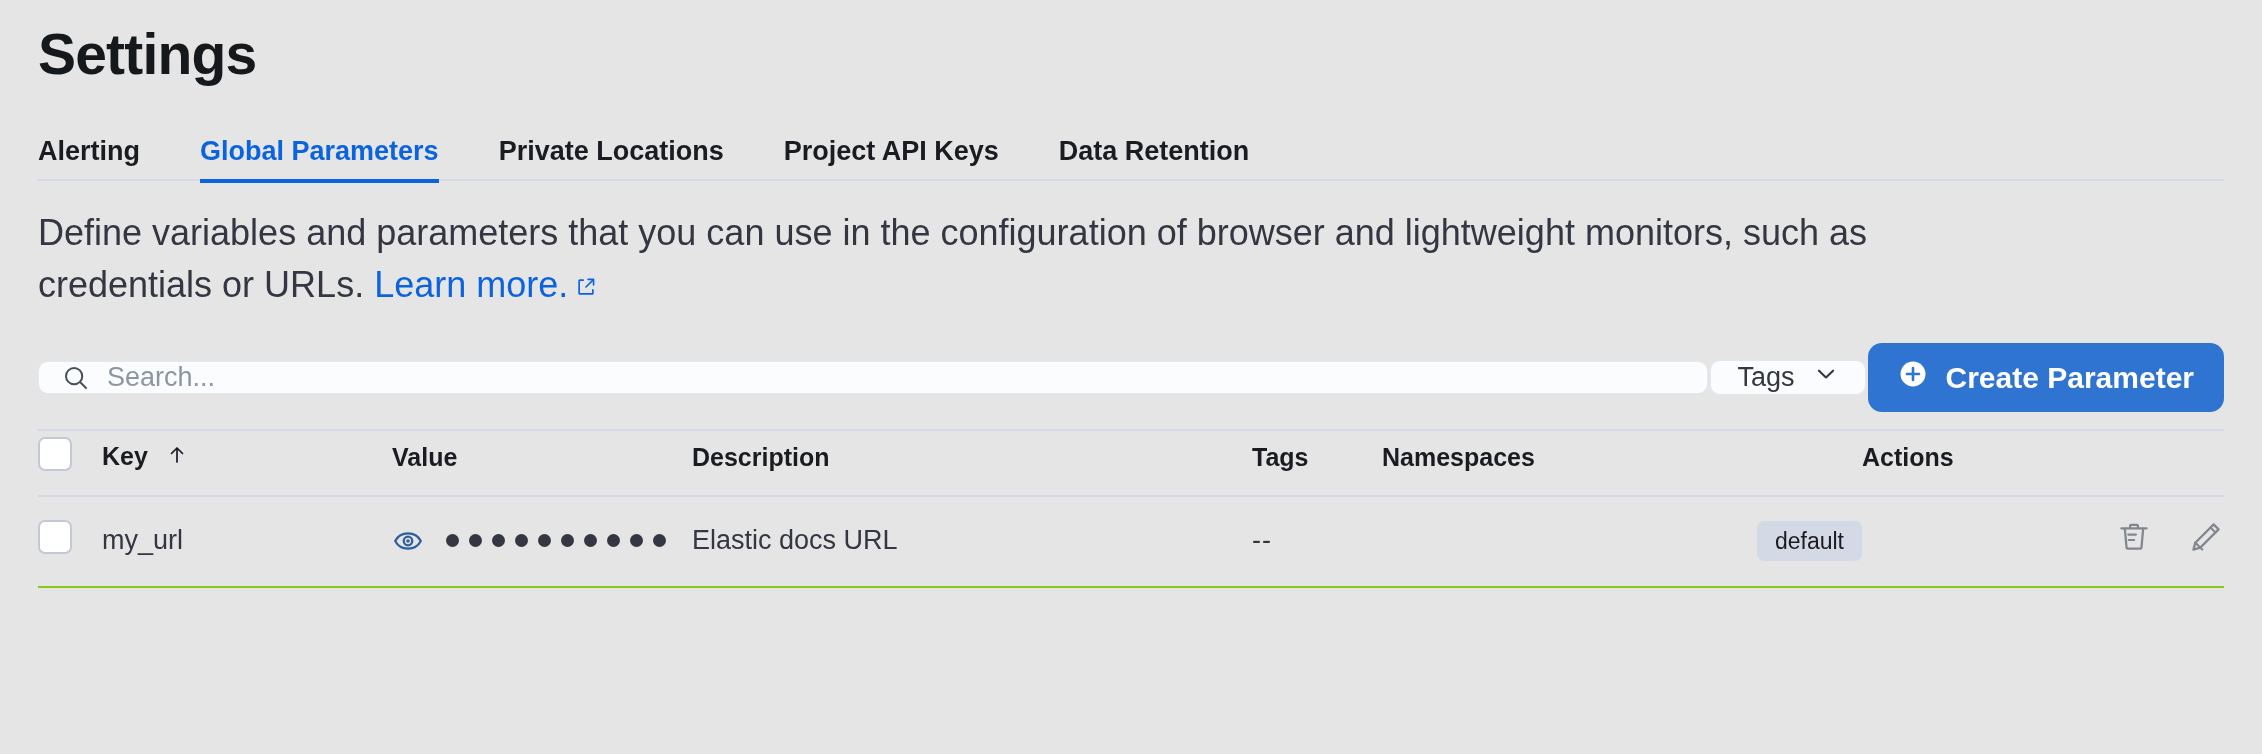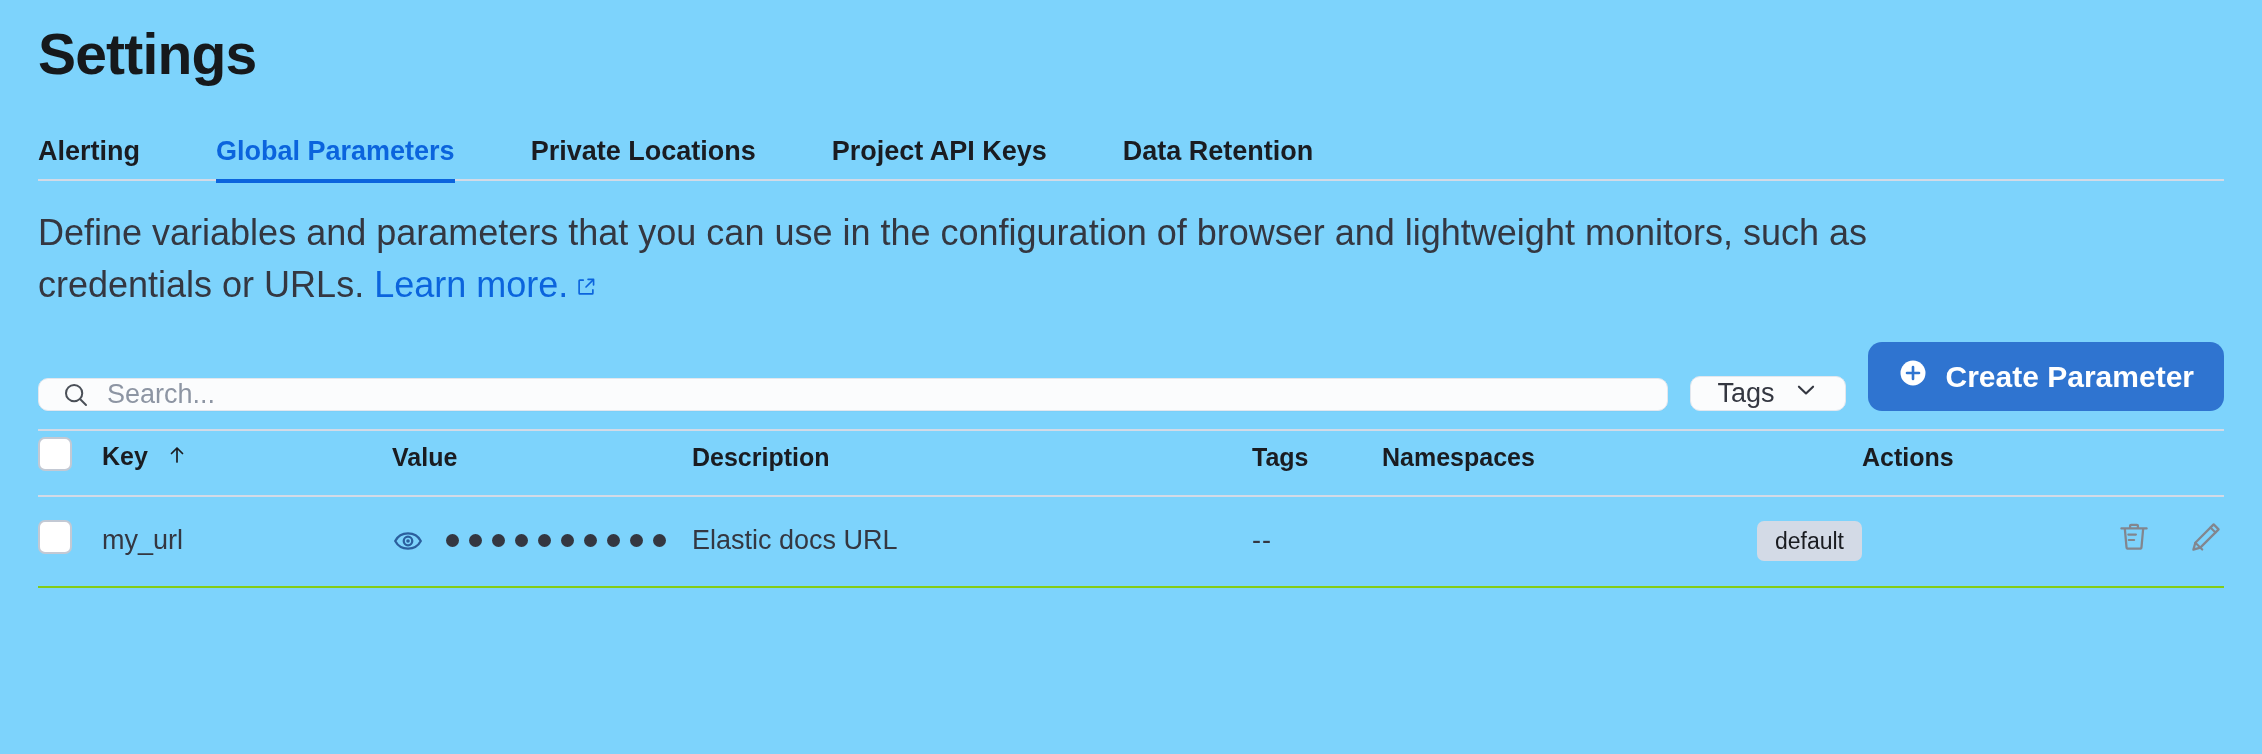--- a/index.html
+++ b/index.html
@@ -7,21 +7,21 @@
     width: 2262px;
     height: 754px;
     background: #ffffff;
     font-family: "Liberation Sans", sans-serif;
     -webkit-font-smoothing: antialiased;
   }
   .page {
     position: relative;
     width: 2262px;
     height: 754px;
-    background: #7dd3fc;
+    background: #e5e5e5;
     overflow: hidden;
     padding: 0 38px;
   }
 
   
   .page-title {
     font-size: 57px;
     font-weight: 700;
     color: #16191c;
     letter-spacing: -0.8px;
@@ -32,21 +32,21 @@
   
   .tabs-wrap {
     margin-top: 40px;
     position: relative;
     border-bottom: 2px solid #d3dae6;
     height: 58px;
   }
   .tabs {
     display: flex;
     align-items: flex-end;
-    gap: 16px;
+    gap: 0;
     height: 58px;
   }
   .tab {
     font-size: 27px;
     font-weight: 700;
     color: #1a1c21;
     padding: 0 0 16px 0;
     margin-right: 60px;
     line-height: 1;
     position: relative;
@@ -82,22 +82,22 @@
   .ext-icon {
     display: inline-block;
     vertical-align: -1px;
     margin-left: 7px;
   }
 
   
   .controls {
     margin-top: 32px;
     display: flex;
-    align-items: flex-end;
-    gap: 22px;
+    align-items: center;
+    gap: 2px;
     height: 67px;
   }
   .search-box {
     flex: 1;
     display: flex;
     align-items: center;
     gap: 16px;
     background: #fbfcfd;
     border: 1px solid #e3e7ee;
     border-radius: 10px;

